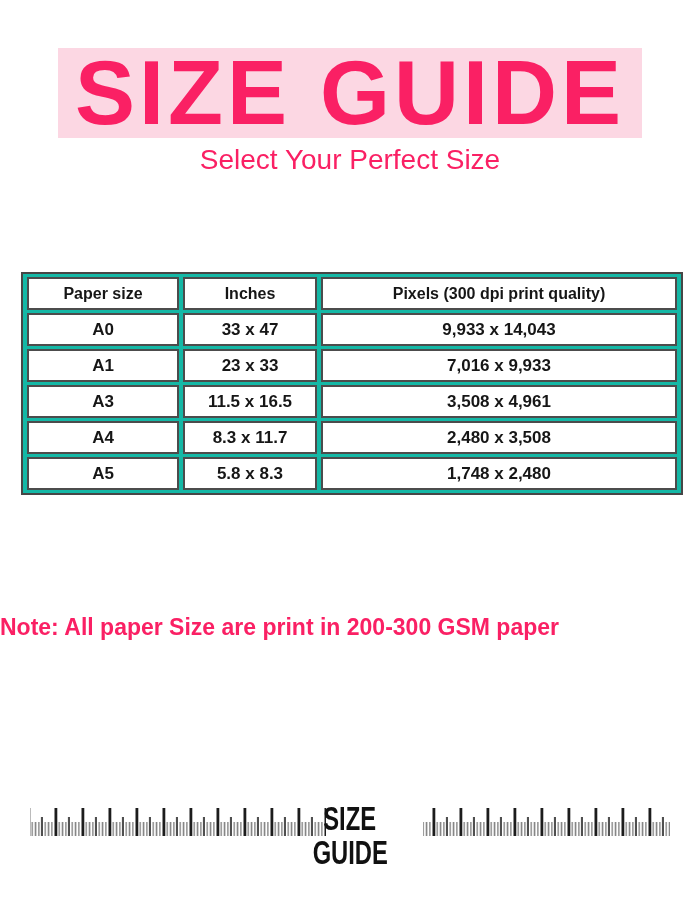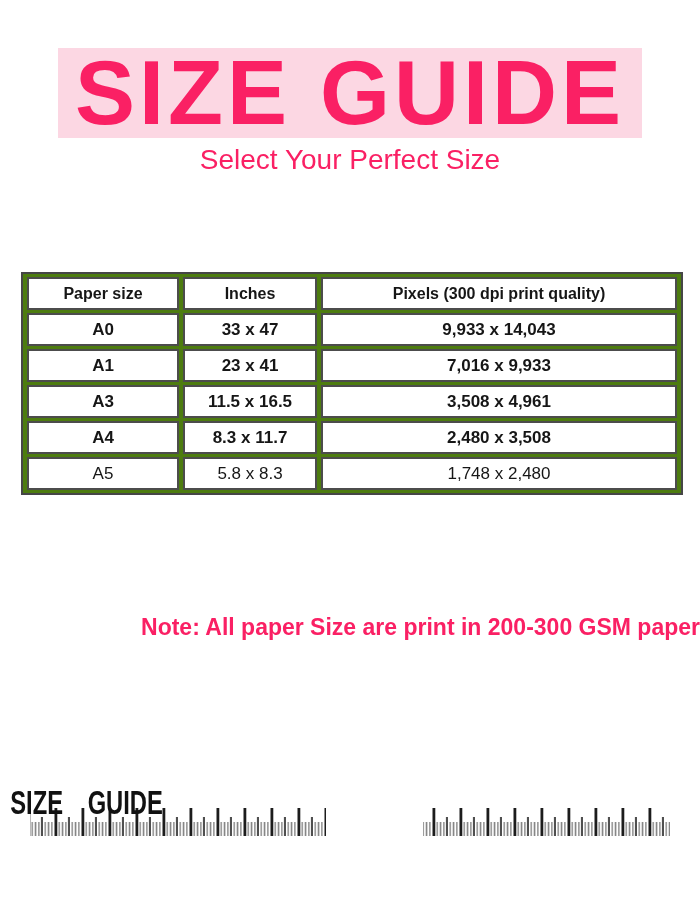--- a/index.html
+++ b/index.html
@@ -29,51 +29,51 @@
     text-align: center;
     font-size: 28px; font-weight: 400; color: #fa2064;
   }
 
   
   table.size-table {
     position: absolute; left: 21px; top: 272px;
     width: 658px;
     border-collapse: separate; border-spacing: 4px 3px;
     border: 2px solid #464646;
-    background: #4d7c0f;
+    background: #14b8a6;
     table-layout: fixed;
   }
   .size-table th, .size-table td {
     border: 2px solid #4c4c4c;
     height: 33px;
     text-align: center; vertical-align: middle;
     font-size: 17px; color: #161616;
     background: #ffffff;
   }
   .size-table th { font-weight: bold; font-size: 16px; }
   .size-table td { font-weight: 700; }
-  .size-table tr.bold-row td { font-weight: normal; }
+  .size-table tr.bold-row td { font-weight: bold; }
   .col-size  { width: 152px; }
   .col-inch  { width: 134px; }
   .col-pix   { width: 356px; }
 
   
   .note {
     position: absolute; left: 0; top: 613px; width: 700px;
-    text-align: right;
+    text-align: left;
     font-size: 23px; line-height: 28px;
     font-weight: bold; color: #fa2064;
   }
 
   
   .footer { position: absolute; left: 0; top: 778px; width: 700px; height: 95px; }
   .footer svg.rulers { position: absolute; left: 0; top: 30px; }
   .footer .logo {
-    position: absolute; left: 0; top: 8px; width: 700px;
-    display: flex; flex-direction: row; align-items: center;
+    position: absolute; left: 0; top: 24px; width: 700px;
+    display: flex; flex-direction: column; align-items: center;
     color: #111111;
   }
   .footer .logo .line {
     display: inline-block;
     font-size: 33px; line-height: 34px; font-weight: bold;
     letter-spacing: 0px;
     transform: scaleX(0.72);
     transform-origin: center;
     white-space: nowrap;
   }
@@ -98,21 +98,21 @@
       <th>Inches</th>
       <th>Pixels (300 dpi print quality)</th>
     </tr>
     <tr>
       <td>A0</td>
       <td>33 x 47</td>
       <td>9,933 x 14,043</td>
     </tr>
     <tr>
       <td>A1</td>
-      <td>23 x 41</td>
+      <td>23 x 33</td>
       <td>7,016 x 9,933</td>
     </tr>
     <tr>
       <td>A3</td>
       <td>11.5 x 16.5</td>
       <td>3,508 x 4,961</td>
     </tr>
     <tr>
       <td>A4</td>
       <td>8.3 x 11.7</td>

